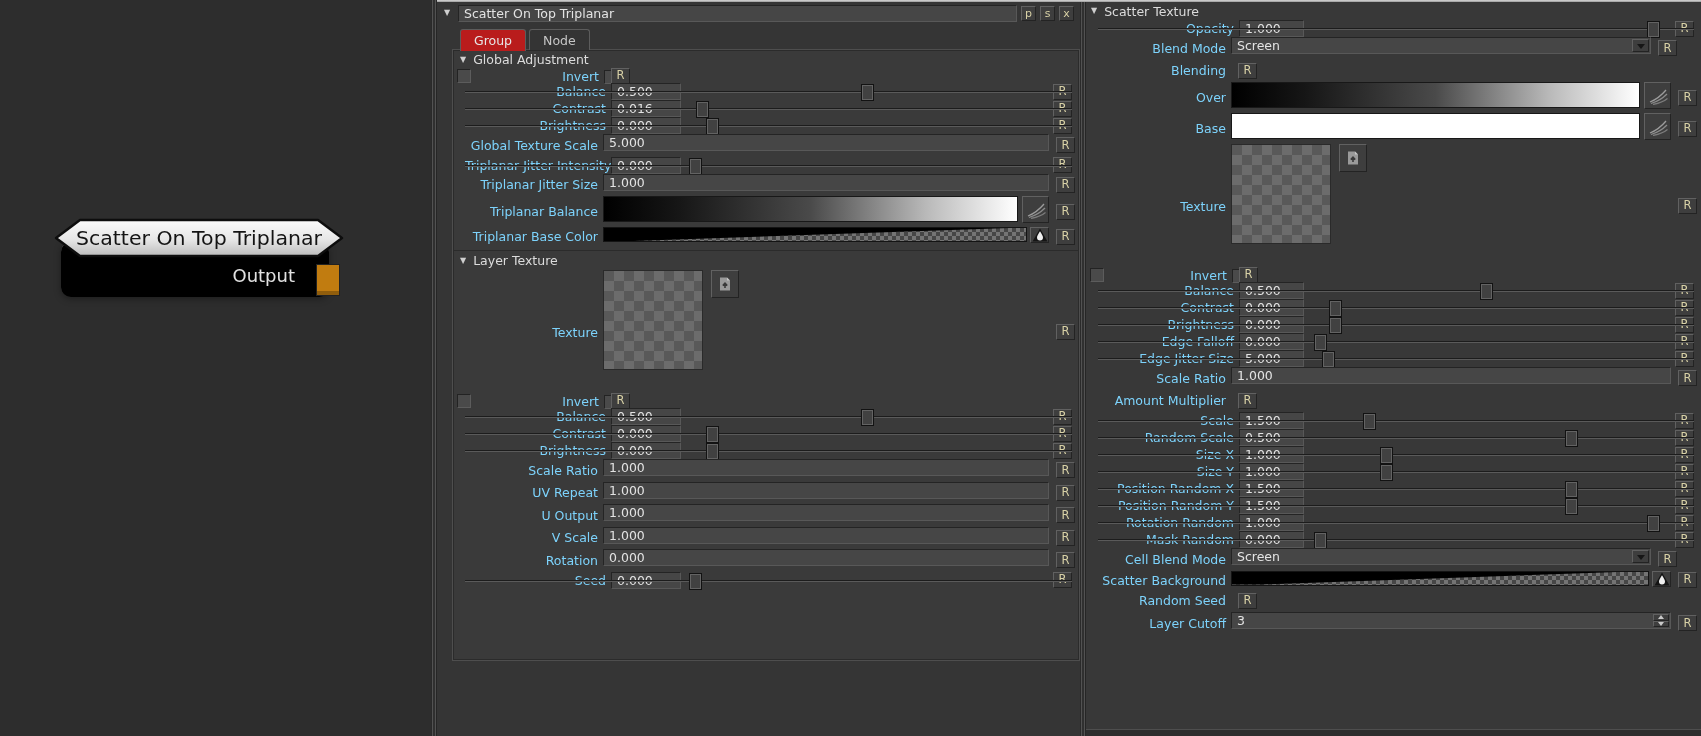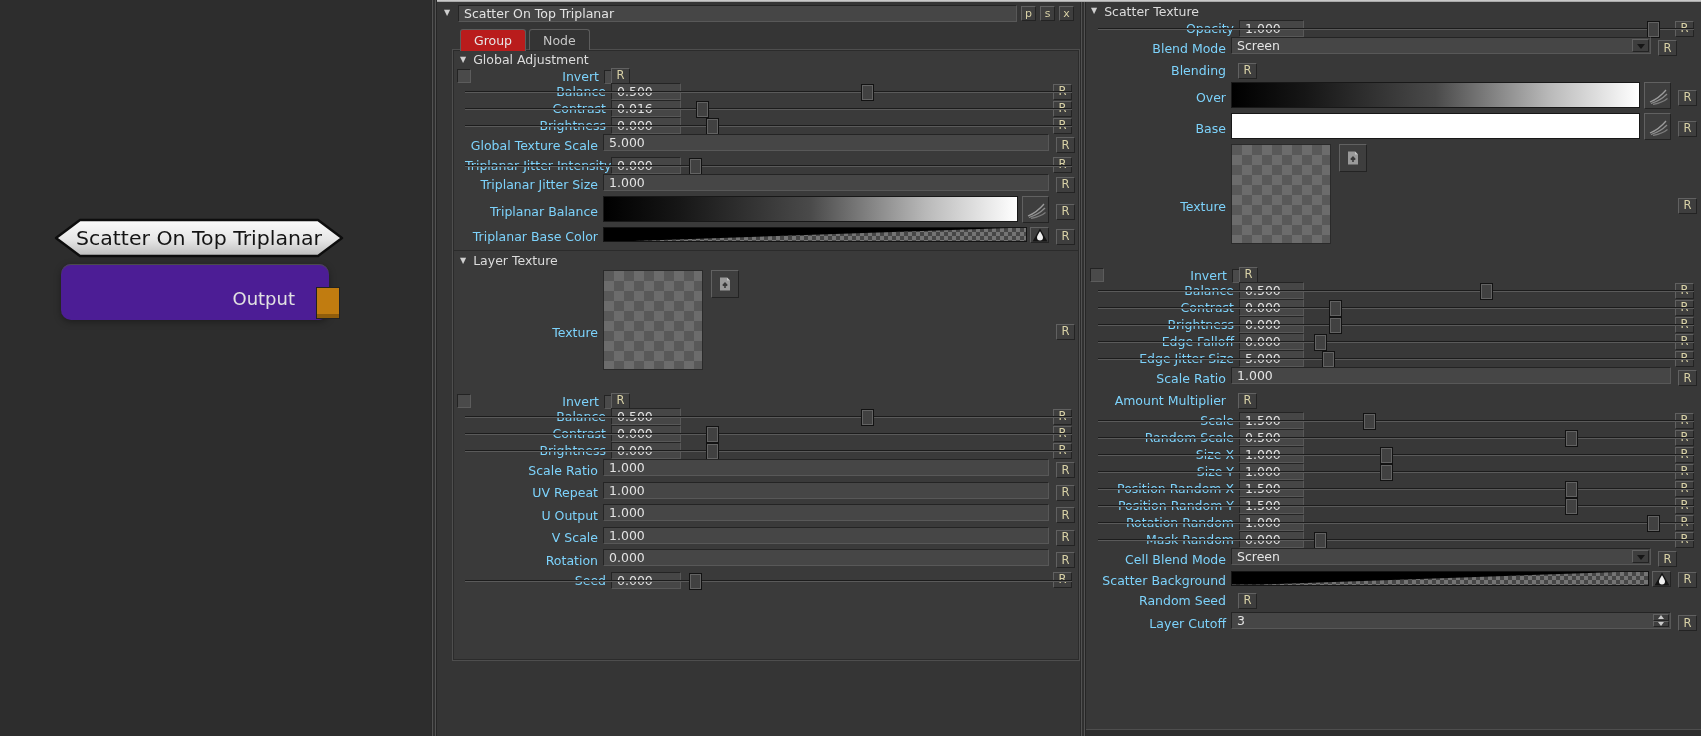--- a/index.html
+++ b/index.html
@@ -17,22 +17,22 @@
   #split-left{left:431px}
   #split-mid{left:1080px}
   .pane-mid{position:absolute;left:437px;top:0;width:643px;height:736px;background:#353535}
   .pane-right{position:absolute;left:1086px;top:0;width:615px;height:730px;background:#383838;
     border-bottom:1px solid #4e4e4e;box-sizing:border-box}
   #top-line{position:absolute;left:437px;top:0;width:1264px;height:2px;
     background:linear-gradient(#d8d8d8,#9a9a9a);z-index:9}
 
   
   .node{position:absolute;left:53px;top:217px;width:292px;height:96px}
-  .node-body{position:absolute;left:8px;top:47px;width:268px;height:56px;
-    background:#4c1d95;border-radius:10px;box-shadow:inset 0 1px 0 #4b4b4b,0 2px 7px rgba(0,0,0,.35)}
+  .node-body{position:absolute;left:8px;top:24px;width:268px;height:56px;
+    background:#000000;border-radius:10px;box-shadow:inset 0 1px 0 #4b4b4b,0 2px 7px rgba(0,0,0,.35)}
   .out-label{position:absolute;right:34px;top:24px;font-size:18px;color:#e2e2e2}
   .out-port{position:absolute;right:-11px;top:23px;width:22px;height:30px;
     background:#c17c10;border:1px solid #222;box-shadow:inset 0 -4px 0 rgba(0,0,0,.25)}
   .node-header-svg{position:absolute;left:0;top:0}
 
   
   .sunken{background:#464646;border:1px solid #242424;border-right-color:#585858;border-bottom-color:#585858;
     box-sizing:border-box;height:17px;line-height:15px;padding:0 5px;color:#e3e3e3;white-space:nowrap;overflow:hidden}
   .btn{background:#3e3e3e;border:1px solid;border-color:#616161 #232323 #232323 #616161;
     box-sizing:border-box;display:flex;align-items:center;justify-content:center;cursor:default}

